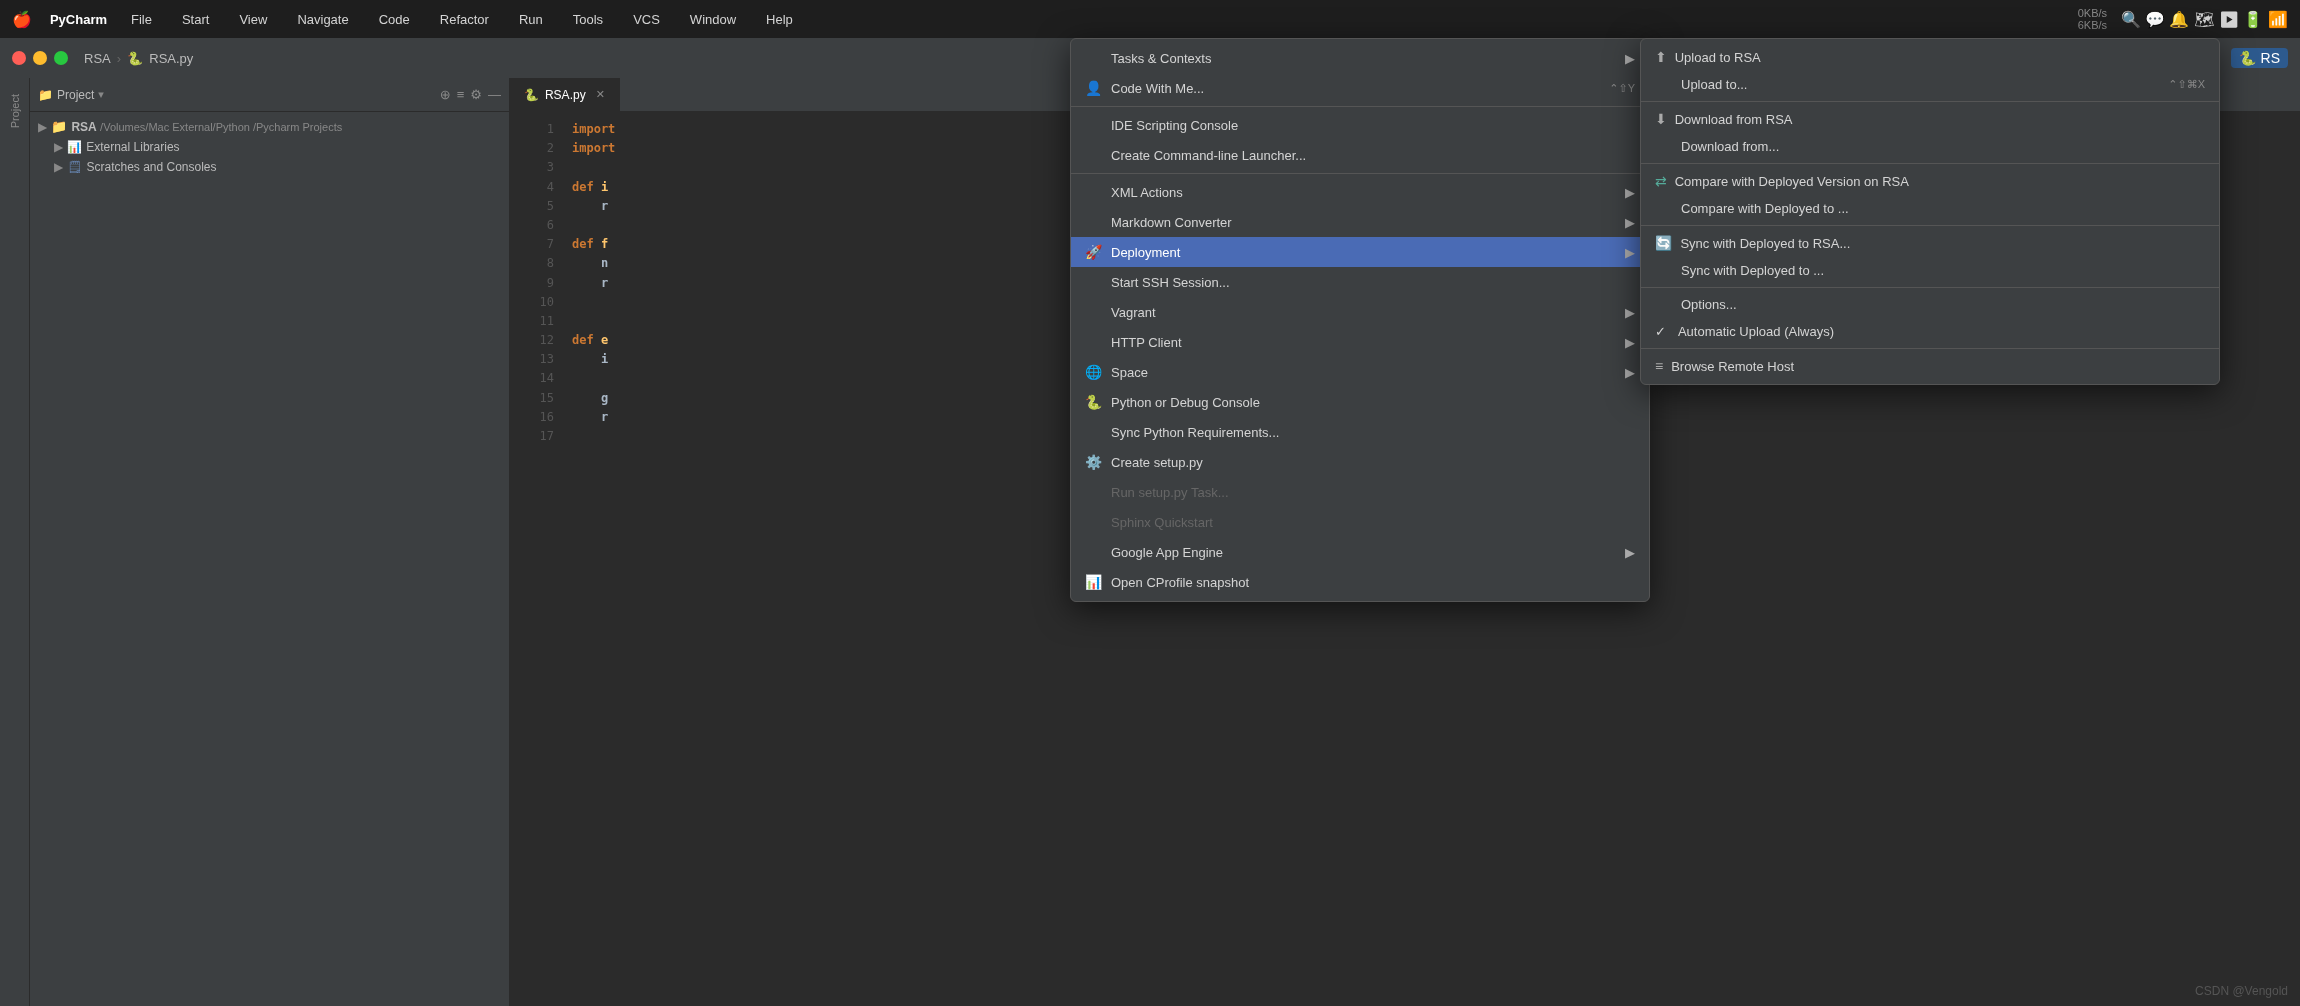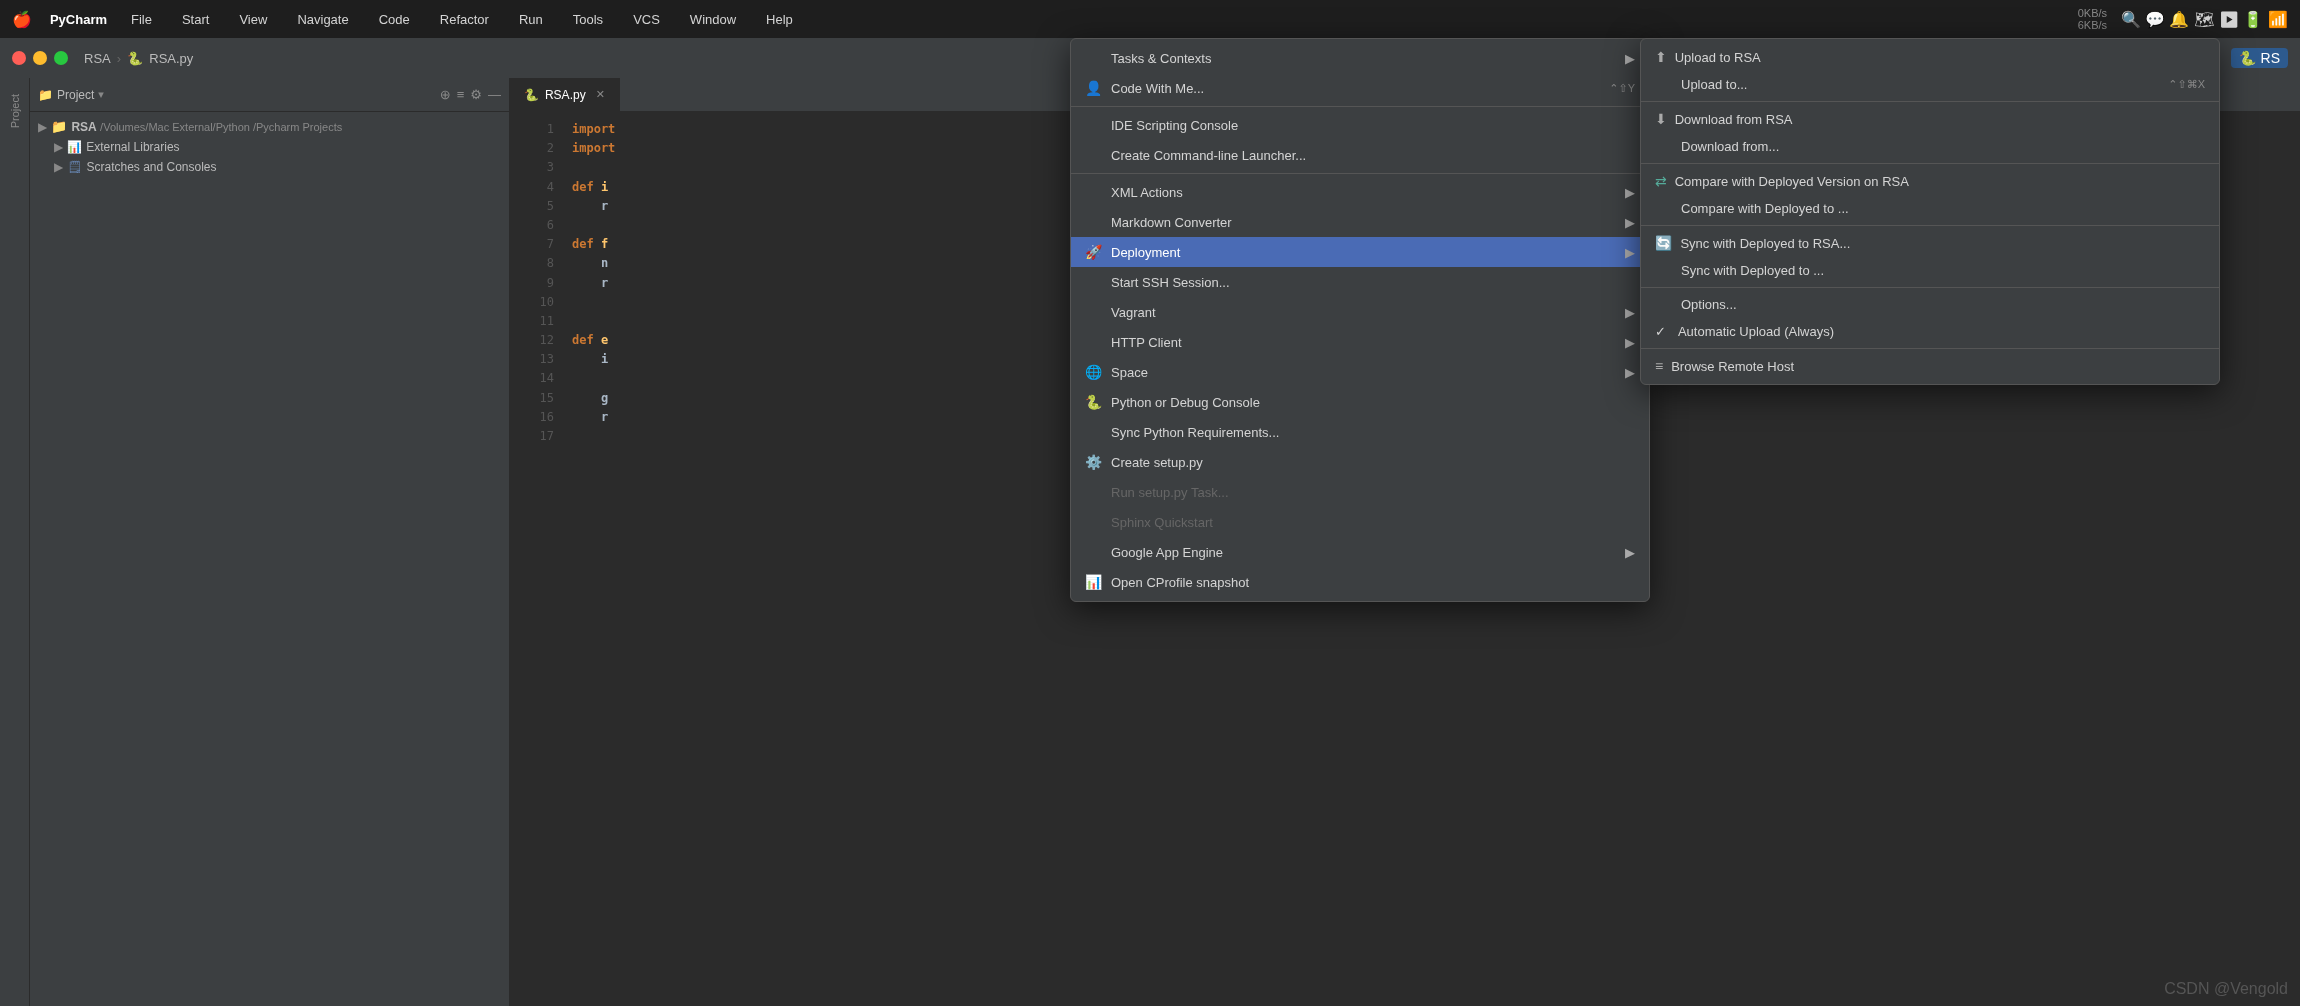--- a/index.html
+++ b/index.html
@@ -302,21 +302,21 @@
       background: #555;
       margin: 3px 0;
     }
     .checkmark { color: #d4d4d4; margin-right: 4px; }
 
     
     .watermark {
       position: absolute;
       bottom: 8px;
       right: 12px;
-      font-size: 16px;
+      font-size: 12px;
       color: #555;
     }
   </style>
 </head>
 <body>
 
 <div class="menubar">
   <span class="menubar-apple">🍎</span>
   <span class="menubar-appname">PyCharm</span>
   <span class="menubar-item">File</span>

